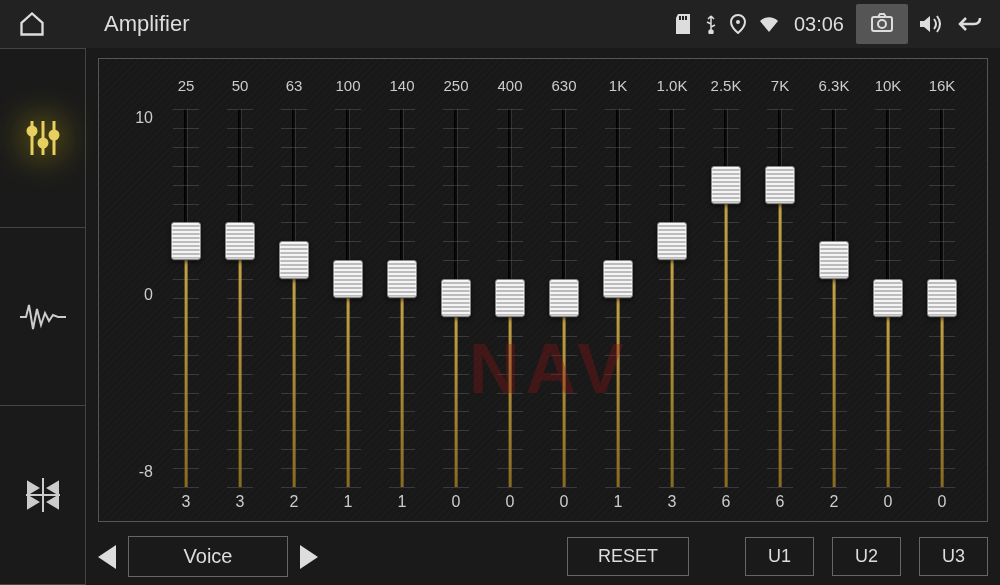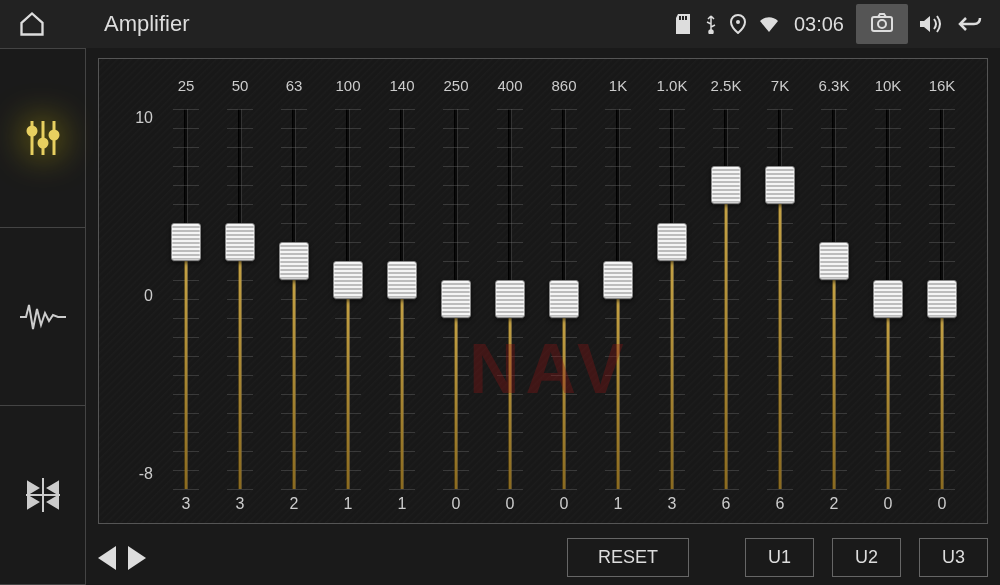--- a/index.html
+++ b/index.html
@@ -456,21 +456,21 @@
               <div class="tick" style="top: 85%;"></div>
               <div class="tick" style="top: 90%;"></div>
               <div class="tick" style="top: 95%;"></div>
               <div class="tick" style="top: 100%;"></div>
               <div class="fill" style="top: 50%; height: 50%;"></div>
               <div class="thumb" style="top: 50%;"></div>
             </div>
             <div class="val">0</div>
           </div>
           <div class="band">
-            <div class="freq">860</div>
+            <div class="freq">630</div>
             <div class="track-wrap">
               <div class="track"></div>
               <div class="tick" style="top: 0%;"></div>
               <div class="tick" style="top: 5%;"></div>
               <div class="tick" style="top: 10%;"></div>
               <div class="tick" style="top: 15%;"></div>
               <div class="tick" style="top: 20%;"></div>
               <div class="tick" style="top: 25%;"></div>
               <div class="tick" style="top: 30%;"></div>
               <div class="tick" style="top: 35%;"></div>
@@ -702,20 +702,21 @@
             </div>
             <div class="val">0</div>
           </div>
         </div>
       <div class="watermark">NAV</div>
     </div>
 
     <div class="bottom">
       <div class="preset-nav">
         <div class="arrow left"></div>
+        <div class="preset-label">Voice</div>
         <div class="arrow right"></div>
       </div>
       <span class="spacer"></span>
       <button class="btn reset">RESET</button>
       <span style="width:20px"></span>
       <button class="btn">U1</button>
       <button class="btn">U2</button>
       <button class="btn">U3</button>
     </div>
   </div>

